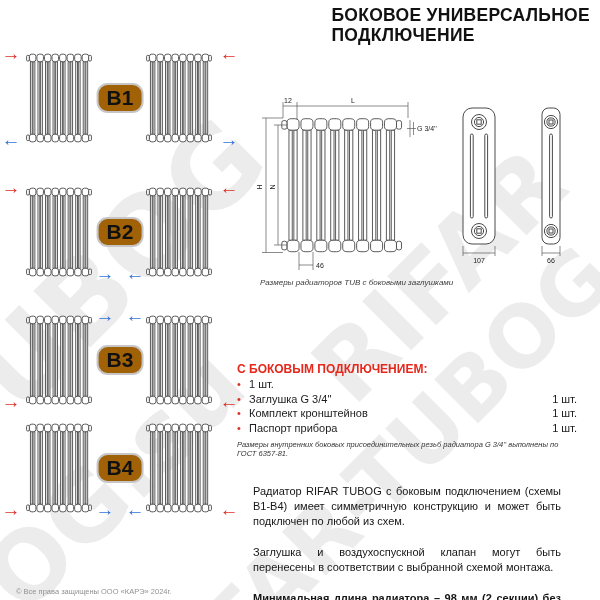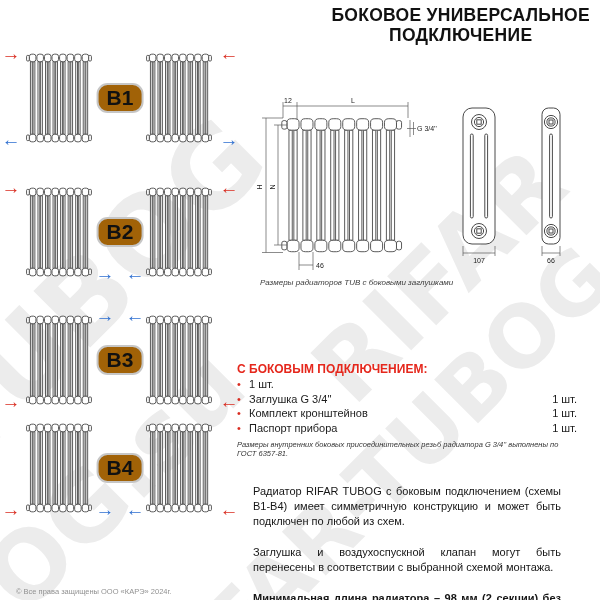--- a/index.html
+++ b/index.html
@@ -12,21 +12,21 @@
       transform:rotate(-45deg);transform-origin:0 50%;
       font-family:"DejaVu Sans",sans-serif;pointer-events:none}
   .wm1{left:-60px;top:380px;font-size:110px}
   .wm2{left:150px;top:660px;font-size:85px}
   .wm3{left:330px;top:330px;font-size:95px}
   .wm4{left:-150px;top:690px;font-size:95px}
 
   .layer{position:absolute;inset:0;z-index:1}
 
   
-  .title{position:absolute;top:6px;right:10px;text-align:center;
+  .title{position:absolute;top:6px;right:10px;text-align:left;
          font-size:17.5px;font-weight:bold;line-height:1.12;letter-spacing:.3px;color:#111}
 
   
   .scheme{position:absolute;left:4px;width:232px;height:96px}
   .rad{position:absolute;top:0;width:66px;height:96px}
   .rad.rleft{left:22px}
   .rad.rright{left:142px}
   .scheme-label{position:absolute;left:50%;top:50%;transform:translate(-50%,-50%);
         background:#a16207;border:2px solid #c6c6c6;border-radius:11px;
         padding:1px 8px;font-size:21px;font-weight:bold;color:#111}

